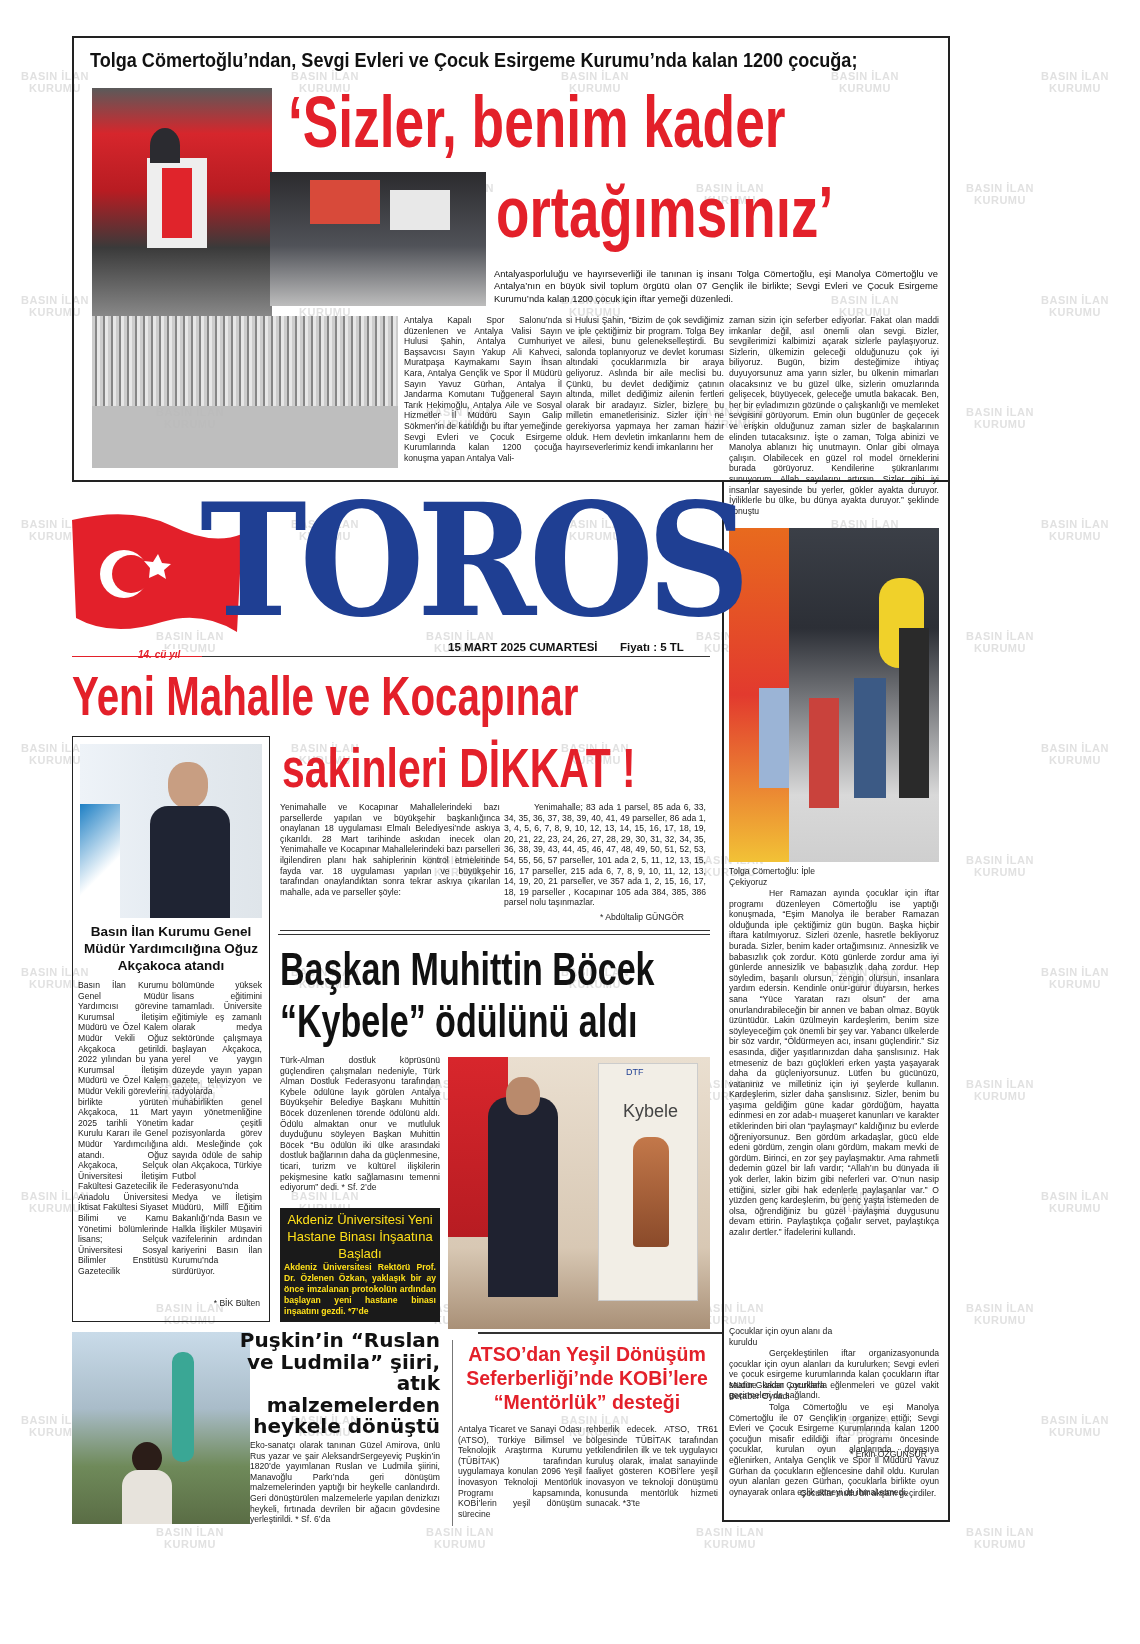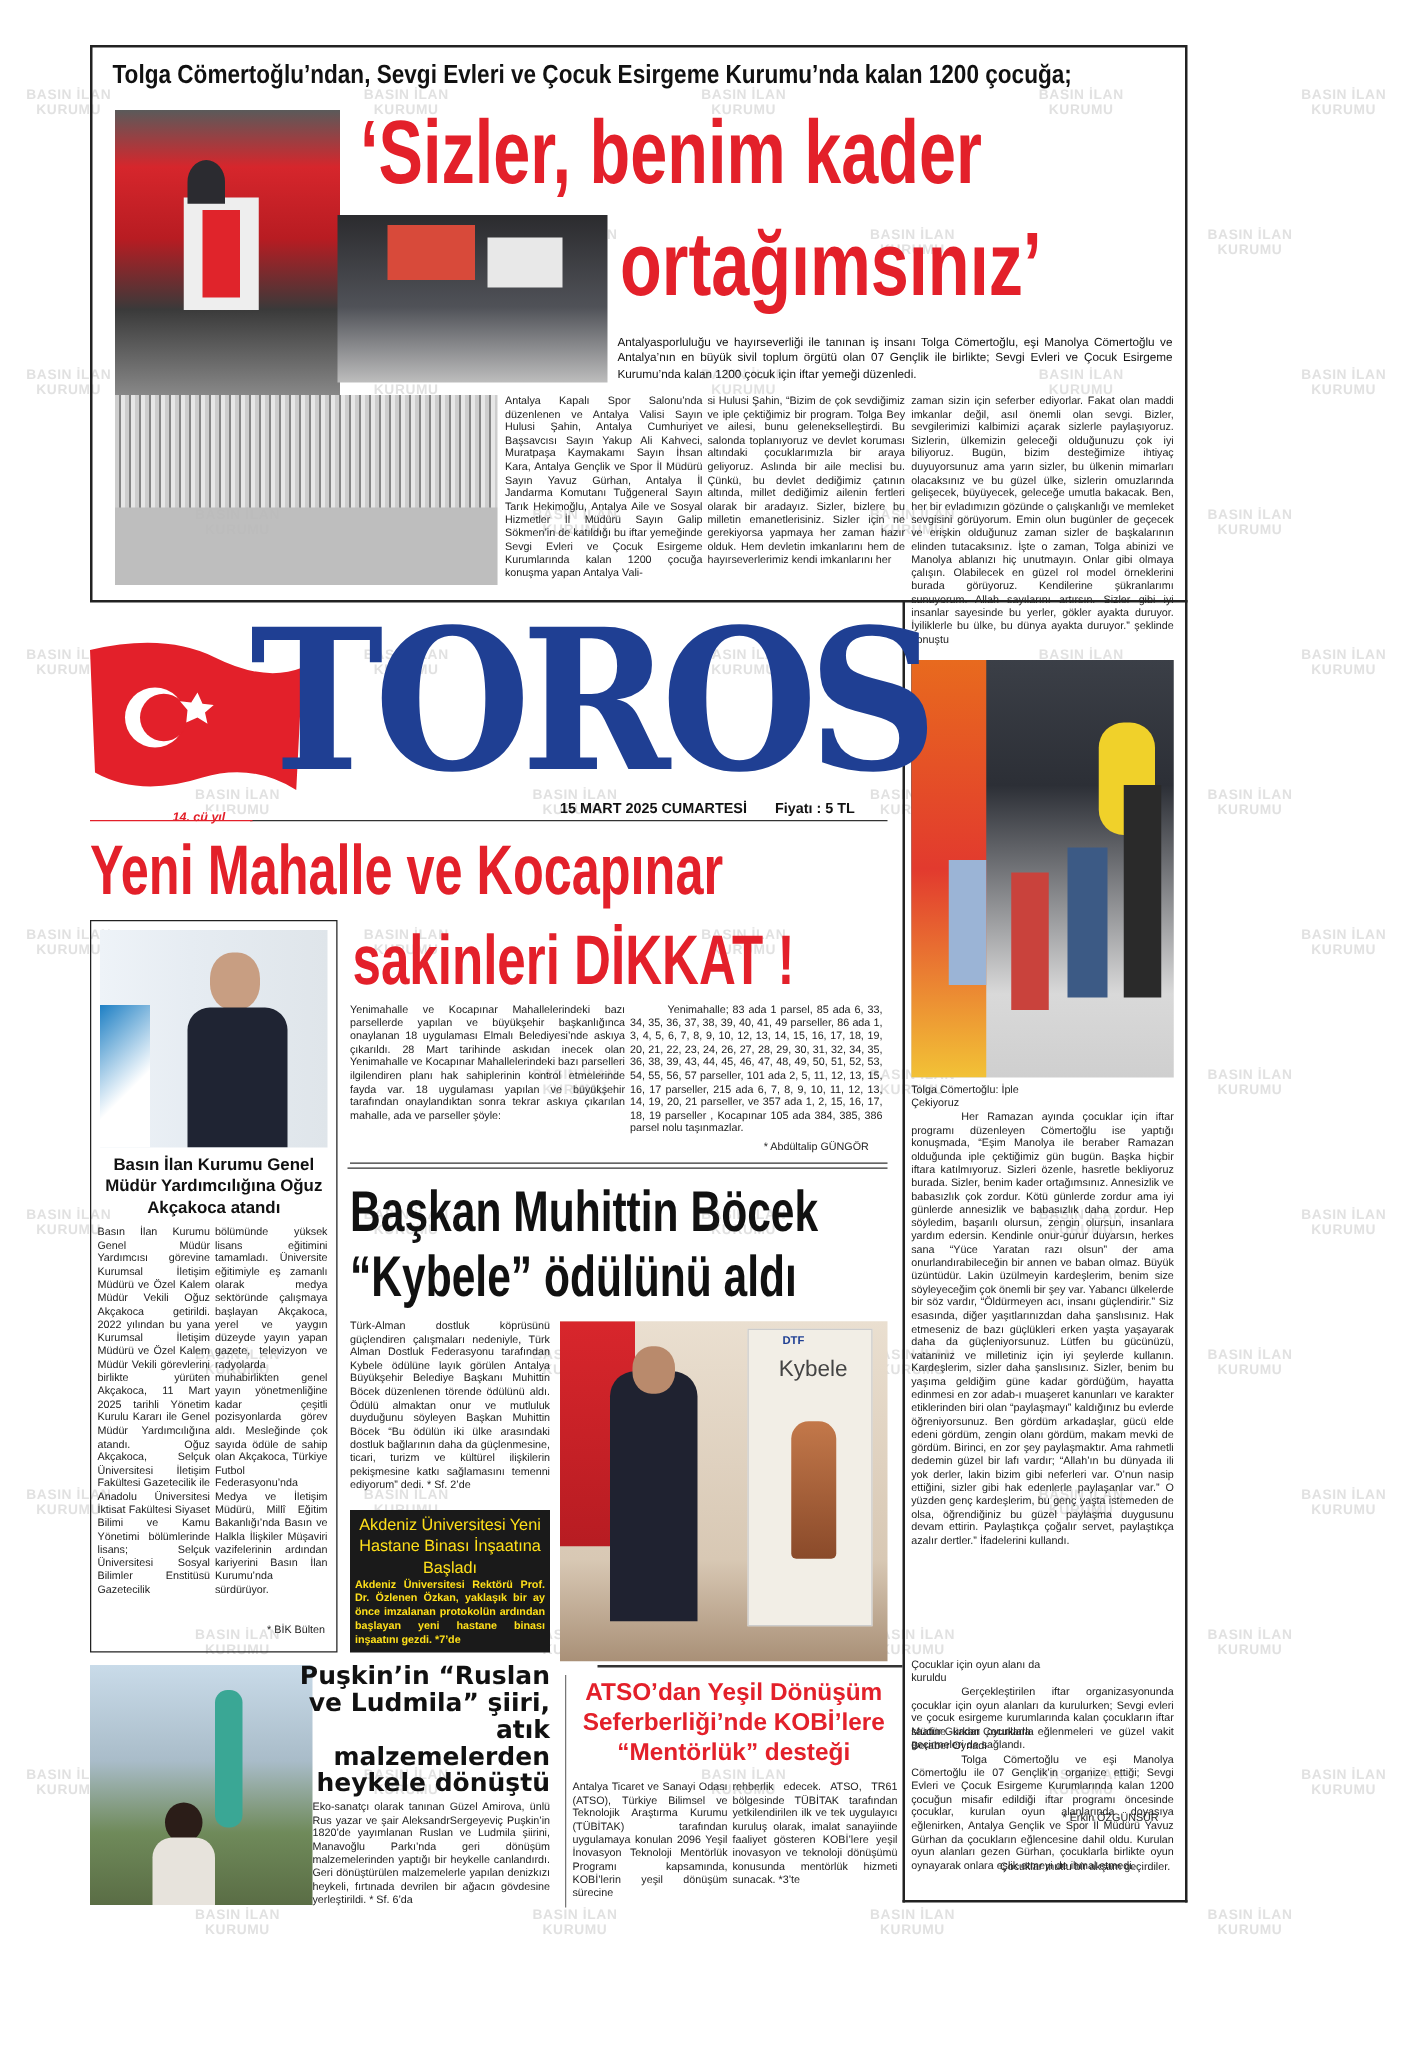--- a/index.html
+++ b/index.html
@@ -198,21 +198,21 @@
 <div class="rule" style="left:200px;top:656px;width:510px;height:1px"></div>
 <div class="abs" style="left:134px;top:649px;font-size:10px;font-weight:bold;font-style:italic;color:#e3202a;background:#fff;padding:0 4px">14. cü yıl</div>
 <div class="rule" style="left:72px;top:656px;width:130px;height:1px;background:#e3202a"></div>
 <div class="abs" style="left:448px;top:641px;font-size:11.5px;font-weight:bold;white-space:nowrap">15 MART 2025 CUMARTESİ</div>
 <div class="abs" style="left:620px;top:641px;font-size:11.5px;font-weight:bold;white-space:nowrap">Fiyatı : 5 TL</div>
 
 <div class="abs cond" style="left:72px;top:664px;font-size:56px;line-height:64px;color:#e3202a;white-space:nowrap;transform:scaleX(.72)">Yeni Mahalle ve Kocapınar</div>
 <div class="abs cond" style="left:282px;top:736px;font-size:56px;line-height:64px;color:#e3202a;white-space:nowrap;transform:scaleX(.73)">sakinleri DİKKAT !</div>
 <div class="abs txt" style="left:280px;top:802px;width:220px">Yenimahalle ve Kocapınar Mahallelerindeki bazı parsellerde yapılan ve büyükşehir başkanlığınca onaylanan 18 uygulaması Elmalı Belediyesi’nde askıya çıkarıldı. 28 Mart tarihinde askıdan inecek olan Yenimahalle ve Kocapınar Mahallelerindeki bazı parselleri ilgilendiren planı hak sahiplerinin kontrol etmelerinde fayda var. 18 uygulaması yapılan ve büyükşehir tarafından onaylandıktan sonra tekrar askıya çıkarılan mahalle, ada ve parseller şöyle:</div>
 <div class="abs txt" style="left:504px;top:802px;width:202px;text-indent:30px">Yenimahalle; 83 ada 1 parsel, 85 ada 6, 33, 34, 35, 36, 37, 38, 39, 40, 41, 49 parseller, 86 ada 1, 3, 4, 5, 6, 7, 8, 9, 10, 12, 13, 14, 15, 16, 17, 18, 19, 20, 21, 22, 23, 24, 26, 27, 28, 29, 30, 31, 32, 34, 35, 36, 38, 39, 43, 44, 45, 46, 47, 48, 49, 50, 51, 52, 53, 54, 55, 56, 57 parseller, 101 ada 2, 5, 11, 12, 13, 15, 16, 17 parseller, 215 ada 6, 7, 8, 9, 10, 11, 12, 13, 14, 19, 20, 21 parseller, ve 357 ada 1, 2, 15, 16, 17, 18, 19 parseller , Kocapınar 105 ada 384, 385, 386 parsel nolu taşınmazlar.</div>
-<div class="abs txt" style="left:600px;top:912px;width:106px;text-align:center">* Abdültalip GÜNGÖR</div>
+<div class="abs txt" style="left:600px;top:912px;width:106px;text-align:left">* Abdültalip GÜNGÖR</div>
 <div class="rule" style="left:280px;top:930px;width:430px;height:1px"></div>
 
 <div class="frame" style="left:72px;top:736px;width:198px;height:586px;border-width:1.5px"></div>
 <div class="photo" style="left:80px;top:744px;width:182px;height:174px;background:linear-gradient(90deg,#eef3f8 0%,#e6ecf2 40%,#dfe5ea 100%)">
   <div style="position:absolute;left:0;top:60px;width:40px;height:114px;background:linear-gradient(135deg,#1d7fc4,#fff 60%)"></div>
   <div style="position:absolute;left:88px;top:18px;width:40px;height:46px;border-radius:45%;background:#c89e82"></div>
   <div style="position:absolute;left:70px;top:62px;width:80px;height:112px;background:#1f2433;border-radius:18px 18px 0 0"></div>
 </div>
 <div class="abs" style="left:80px;top:923px;width:182px;font-weight:bold;font-size:13.5px;line-height:17px;text-align:center">Basın İlan Kurumu Genel Müdür Yardımcılığına Oğuz Akçakoca atandı</div>
 <div class="abs txt" style="left:78px;top:980px;width:90px">Basın İlan Kurumu Genel Müdür Yardımcısı görevine Kurumsal İletişim Müdürü ve Özel Kalem Müdür Vekili Oğuz Akçakoca getirildi. 2022 yılından bu yana Kurumsal İletişim Müdürü ve Özel Kalem Müdür Vekili görevlerini birlikte yürüten Akçakoca, 11 Mart 2025 tarihli Yönetim Kurulu Kararı ile Genel Müdür Yardımcılığına atandı. Oğuz Akçakoca, Selçuk Üniversitesi İletişim Fakültesi Gazetecilik ile Anadolu Üniversitesi İktisat Fakültesi Siyaset Bilimi ve Kamu Yönetimi bölümlerinde lisans; Selçuk Üniversitesi Sosyal Bilimler Enstitüsü Gazetecilik</div>
@@ -221,22 +221,22 @@
 
 <div class="rule" style="left:278px;top:934px;width:432px;height:1px"></div>
 <div class="abs cond" style="left:280px;top:942px;font-size:46px;line-height:54px;color:#111;white-space:nowrap;transform:scaleX(.74)">Başkan Muhittin Böcek</div>
 <div class="abs cond" style="left:280px;top:994px;font-size:46px;line-height:54px;color:#111;white-space:nowrap;transform:scaleX(.74)">“Kybele” ödülünü aldı</div>
 <div class="abs txt" style="left:280px;top:1055px;width:160px">Türk-Alman dostluk köprüsünü güçlendiren çalışmaları nedeniyle, Türk Alman Dostluk Federasyonu tarafından Kybele ödülüne layık görülen Antalya Büyükşehir Belediye Başkanı Muhittin Böcek düzenlenen törende ödülünü aldı. Ödülü almaktan onur ve mutluluk duyduğunu söyleyen Başkan Muhittin Böcek “Bu ödülün iki ülke arasındaki dostluk bağlarının daha da güçlenmesine, ticari, turizm ve kültürel ilişkilerin pekişmesine katkı sağlamasını temenni ediyorum” dedi. * Sf. 2’de</div>
 <div class="photo" style="left:448px;top:1057px;width:262px;height:272px;background:linear-gradient(180deg,#eadfd0 0%,#d8c8b4 70%,#a99077 100%)">
   <div style="position:absolute;left:0;top:0;width:60px;height:180px;background:linear-gradient(180deg,#d8262c,#b71c22)"></div>
   <div style="position:absolute;left:40px;top:40px;width:70px;height:200px;background:#1f2230;border-radius:20px 20px 0 0"></div>
   <div style="position:absolute;left:58px;top:20px;width:34px;height:38px;border-radius:45%;background:#b98a6c"></div>
   <div style="position:absolute;left:150px;top:6px;width:100px;height:238px;background:#f2eee6;border:1px solid #ccc"></div>
-  <div style="position:absolute;left:178px;top:10px;font-size:9px;font-weight:bold;color:#1f3f93">DTF</div>
-  <div style="position:absolute;left:175px;top:28px;font-size:18px;color:#444">Kybele</div>
+  <div style="position:absolute;left:178px;top:10px;font-size:9px;font-weight:normal;color:#1f3f93">DTF</div>
+  <div style="position:absolute;left:175px;top:44px;font-size:18px;color:#444">Kybele</div>
   <div style="position:absolute;left:185px;top:80px;width:36px;height:110px;background:linear-gradient(180deg,#c3784a,#8a4a2a);border-radius:14px 14px 4px 4px"></div>
 </div>
 
 <div class="abs" style="left:280px;top:1208px;width:160px;height:114px;background:#1a1a1a"></div>
 <div class="abs" style="left:282px;top:1211px;width:156px;font-weight:normal;font-size:13px;line-height:17px;color:#ffe01a;text-align:center">Akdeniz Üniversitesi Yeni Hastane Binası İnşaatına Başladı</div>
 <div class="abs" style="left:284px;top:1262px;width:152px;font-weight:bold;font-size:8.6px;line-height:11px;color:#ffe01a;text-align:justify">Akdeniz Üniversitesi Rektörü Prof. Dr. Özlenen Özkan, yaklaşık bir ay önce imzalanan protokolün ardından başlayan yeni hastane binası inşaatını gezdi. *7’de</div>
 
 <div class="photo" style="left:72px;top:1332px;width:178px;height:192px;background:linear-gradient(180deg,#c9dbe9 0%,#a9bcc9 40%,#6f8a5a 70%,#5a6d45 100%)">
   <div style="position:absolute;left:100px;top:20px;width:22px;height:110px;background:#3aa795;border-radius:10px"></div>
   <div style="position:absolute;left:60px;top:110px;width:30px;height:32px;border-radius:50%;background:#2b1d18"></div>

